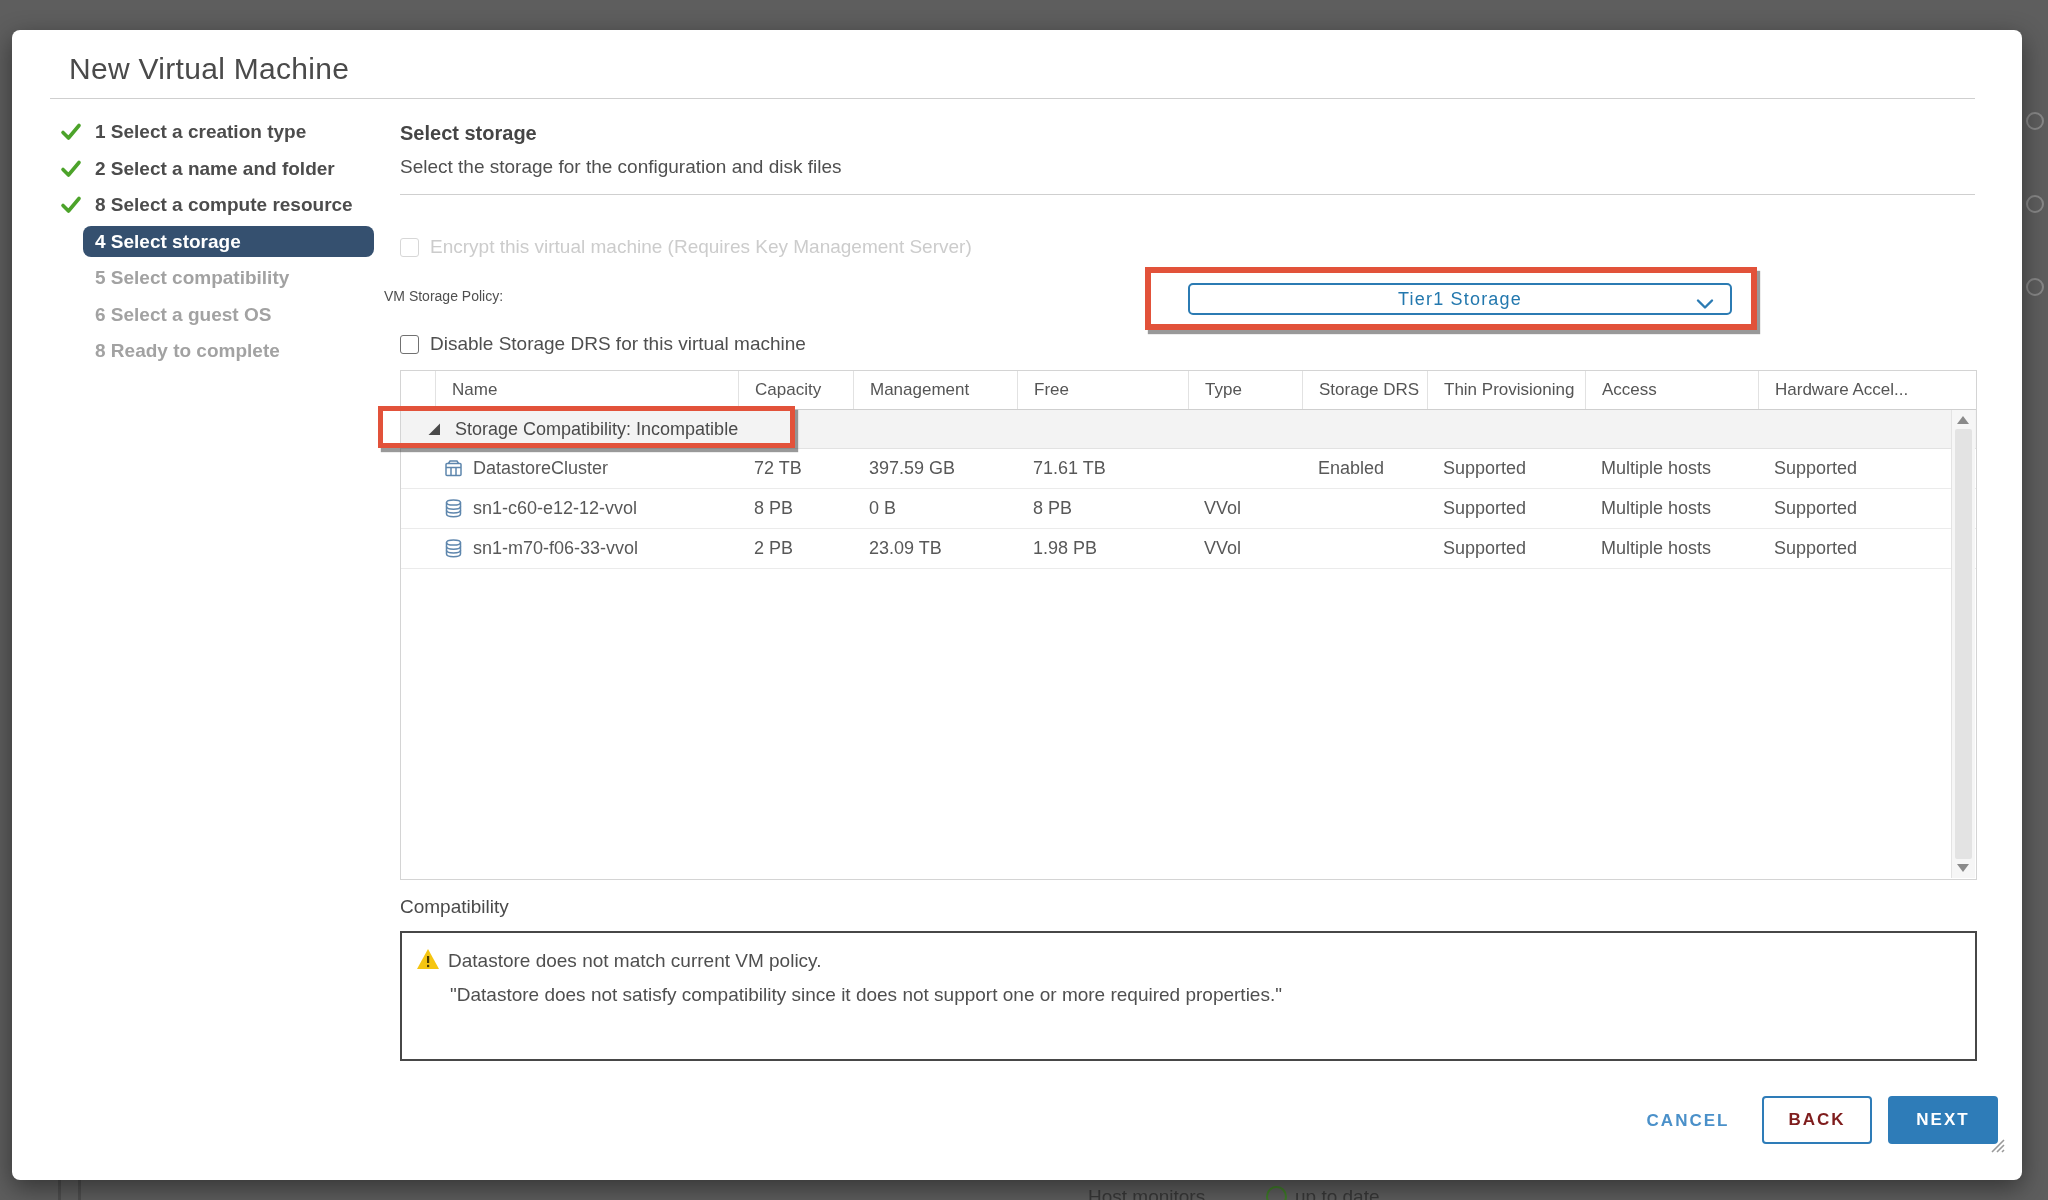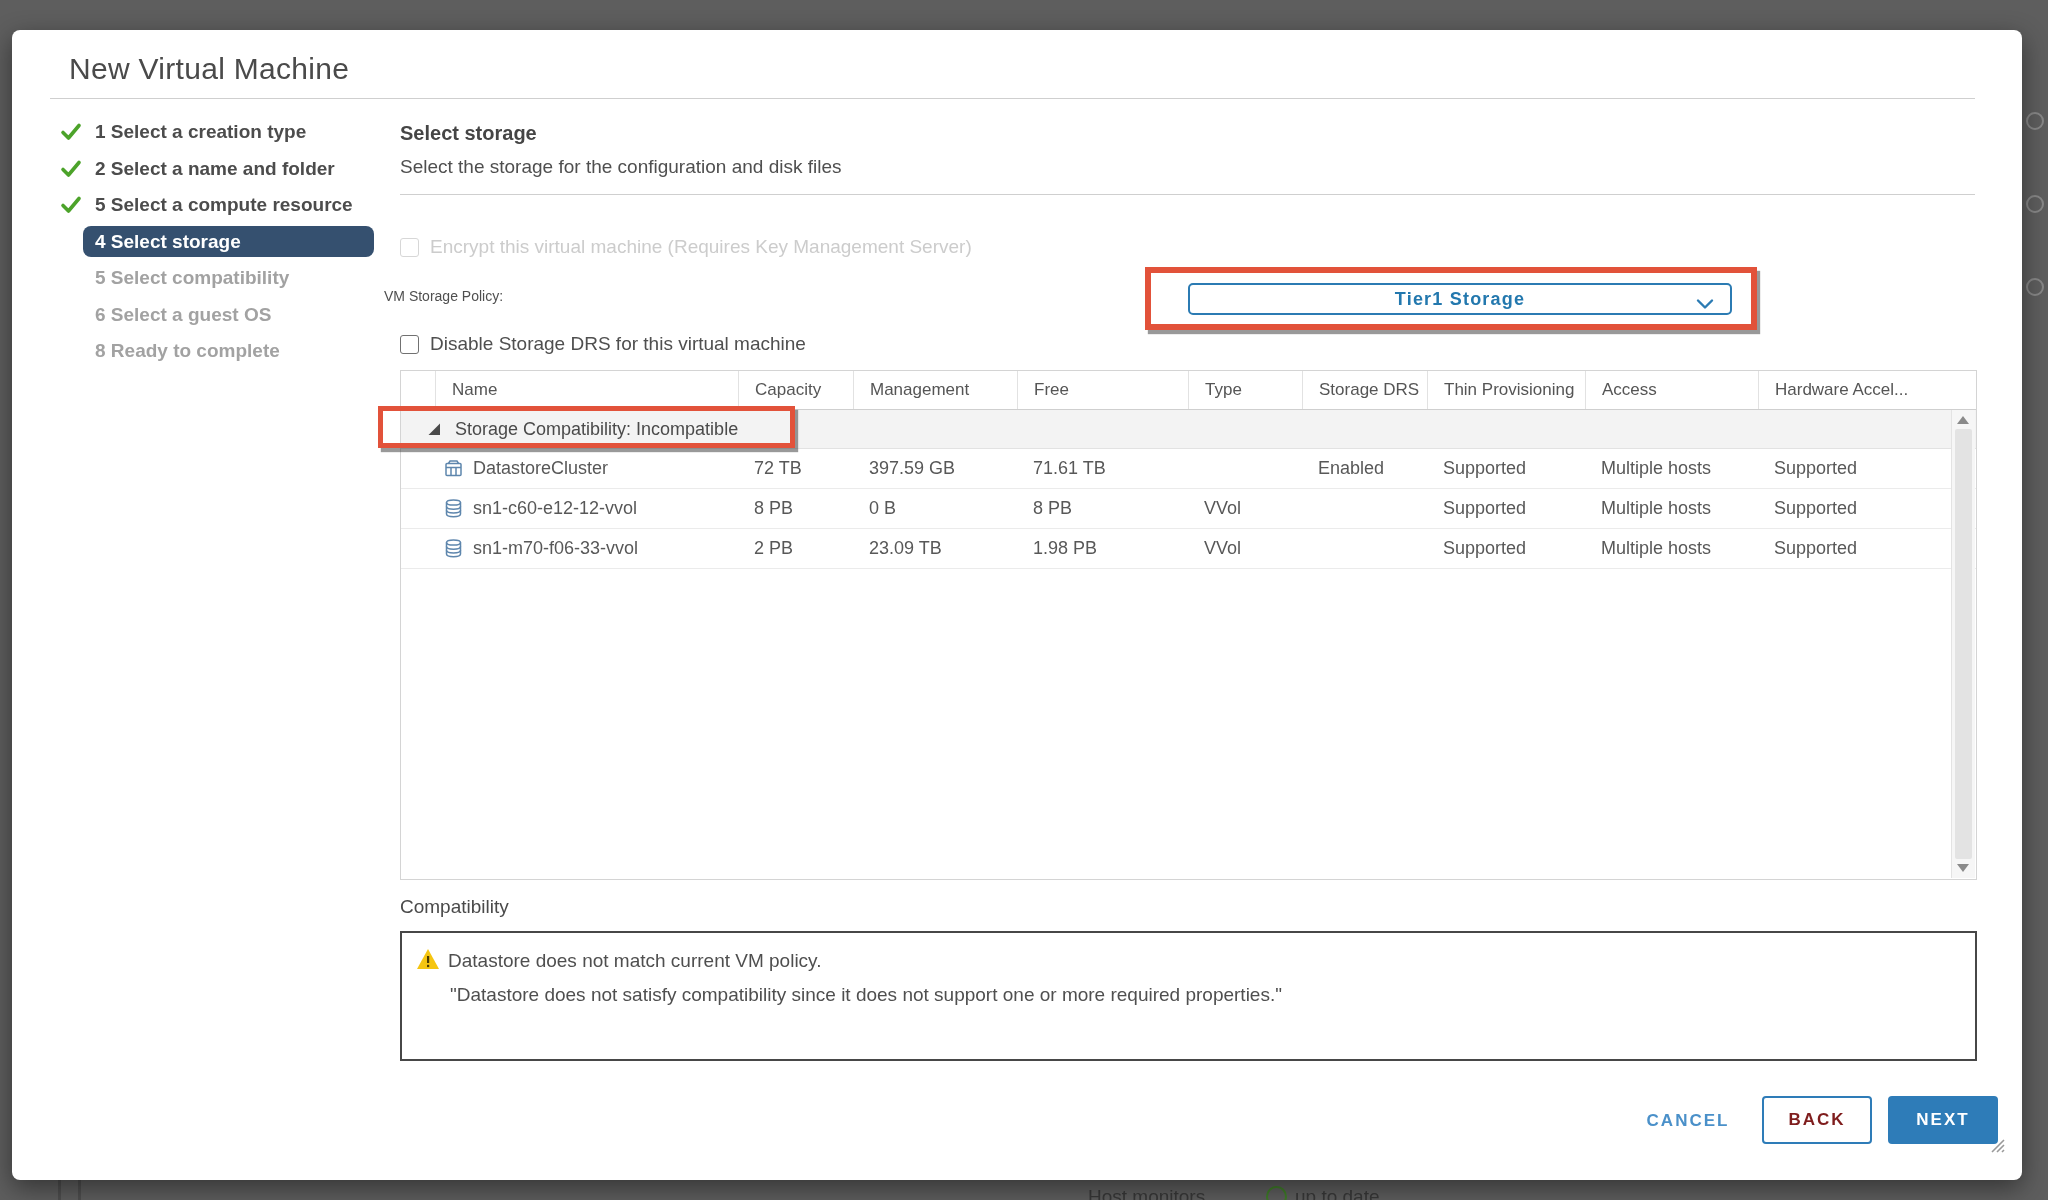--- a/index.html
+++ b/index.html
@@ -44,21 +44,21 @@
   .checkbox--disabled{border-color:#d7d7d7;}
   .label--disabled{color:#cccccc;}
   .policy-label{position:absolute;left:372px;top:258px;font-size:14px;color:#4f4f4f;}
   .annotation{position:absolute;border:6px solid #e2523a;box-shadow:3px 4px 1px rgba(70,70,70,.55);background:transparent;}
   .annotation--policy{left:1133px;top:237px;width:600px;height:51px;}
   .annotation--group{left:366px;top:376px;width:407px;height:32px;border-width:5px;}
   .policy-dropdown{
     position:absolute;left:1176px;top:253px;width:544px;height:32px;box-sizing:border-box;
     border:2px solid #2b7bb3;border-radius:5px;background:#fff;
     display:flex;align-items:center;justify-content:center;
-    color:#2378ae;font-size:18px;font-weight:700;letter-spacing:1.2px;
+    color:#2378ae;font-size:18px;font-weight:400;letter-spacing:1.2px;
   }
   .policy-dropdown .chev{position:absolute;right:16px;top:9px;}
   
   .stable{position:absolute;left:388px;top:340px;width:1577px;height:510px;box-sizing:border-box;
     border:1px solid #d4d4d4;background:#fff;}
   .tgrid{display:grid;grid-template-columns:35px 303px 115px 164px 171px 114px 125px 158px 173px 1fr;}
   .thead{height:38px;border-bottom:1px solid #cfcfcf;}
   .thead .hc{display:flex;align-items:center;padding-left:16px;font-size:17px;color:#555555;
     border-right:1px solid #e2e2e2;overflow:hidden;white-space:nowrap;}
   .thead .hc:first-child{padding-left:0;}
@@ -127,21 +127,21 @@
           </svg>
       </span>
       <span class="slabel">2 Select a name and folder</span>
     </div>
     <div class="step step--done">
       <span class="checkwrap">
         <svg width="22" height="20" viewBox="0 0 22 20">
             <path d="M3 10.5 L8.5 16 L19 3.5" fill="none" stroke="#4ca32a" stroke-width="3.6" stroke-linecap="round" stroke-linejoin="round"></path>
           </svg>
       </span>
-      <span class="slabel">5 Select a compute resource</span>
+      <span class="slabel">8 Select a compute resource</span>
     </div>
     <div class="step step--active">
       <span class="checkwrap"></span>
       <span class="slabel">4 Select storage</span>
     </div>
     <div class="step step--upcoming">
       <span class="checkwrap"></span>
       <span class="slabel">5 Select compatibility</span>
     </div>
     <div class="step step--upcoming">

